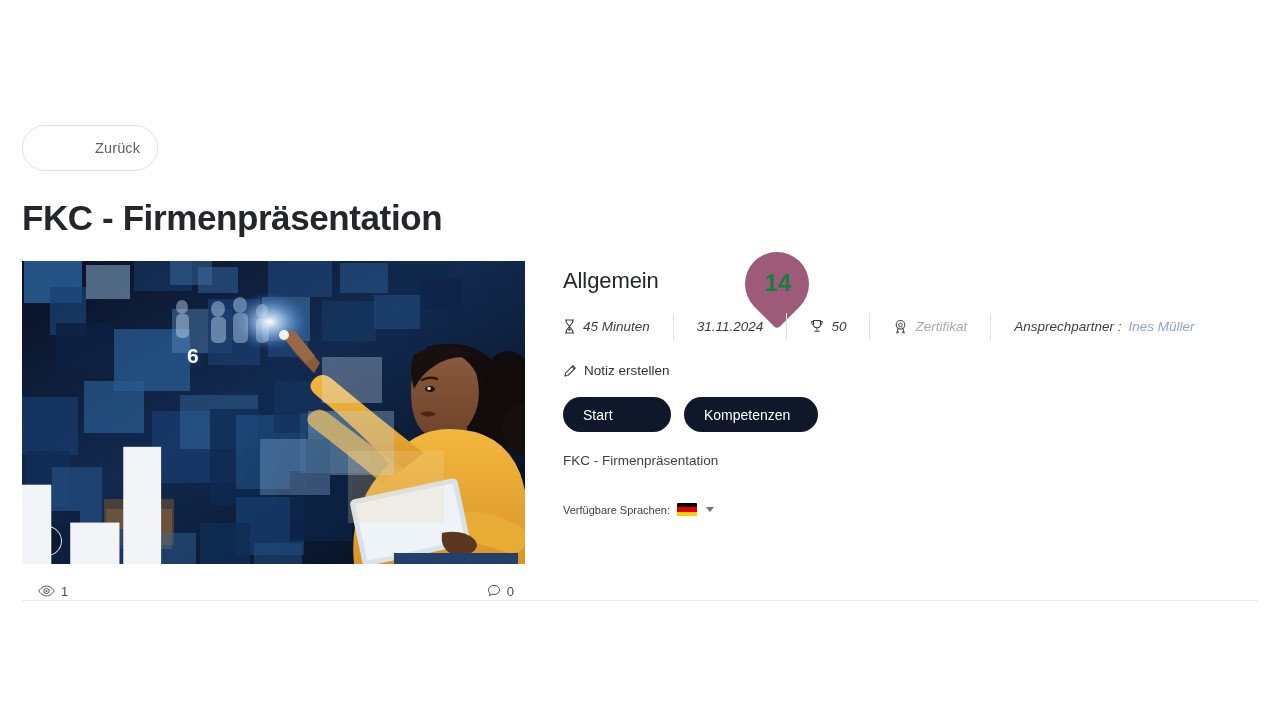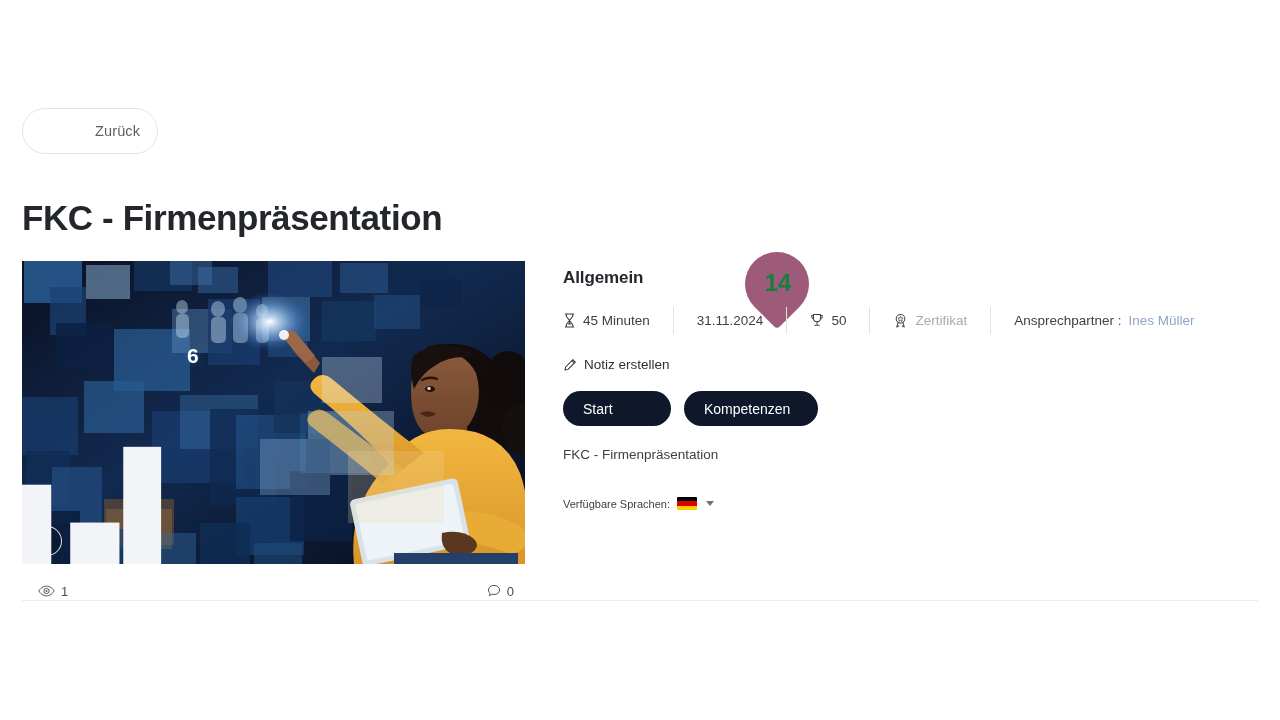--- a/index.html
+++ b/index.html
@@ -18,21 +18,21 @@
     position: relative;
     width: 1280px;
     height: 720px;
     background: #ffffff;
   }
 
   
   .back-btn {
     position: absolute;
     left: 22px;
-    top: 108px;
+    top: 125px;
     width: 136px;
     height: 46px;
     border: 1px solid #e3e3e6;
     border-radius: 23px;
     background: #ffffff;
     display: flex;
     align-items: center;
     justify-content: flex-end;
     padding-right: 17px;
     cursor: pointer;
@@ -128,22 +128,22 @@
 
   
   .detail-panel {
     position: absolute;
     left: 563px;
     top: 268px;
     width: 700px;
   }
   .section-heading {
     margin: 0;
-    font-size: 17px;
-    font-weight: bold;
+    font-size: 22px;
+    font-weight: normal;
     color: #23262b;
     letter-spacing: -0.1px;
   }
 
   
   .count-badge {
     position: absolute;
     left: 745px;
     top: 252px;
     width: 64px;
@@ -169,20 +169,21 @@
     padding-bottom: 2px;
     padding-left: 2px;
   }
 
   
   .meta-row {
     display: flex;
     align-items: center;
     margin-top: 18px;
     height: 28px;
+    font-style: italic;
   }
   .meta-item {
     display: flex;
     align-items: center;
     gap: 7px;
     font-size: 13.5px;
     color: #3c3e44;
     white-space: nowrap;
     padding: 0 23px;
     height: 28px;

